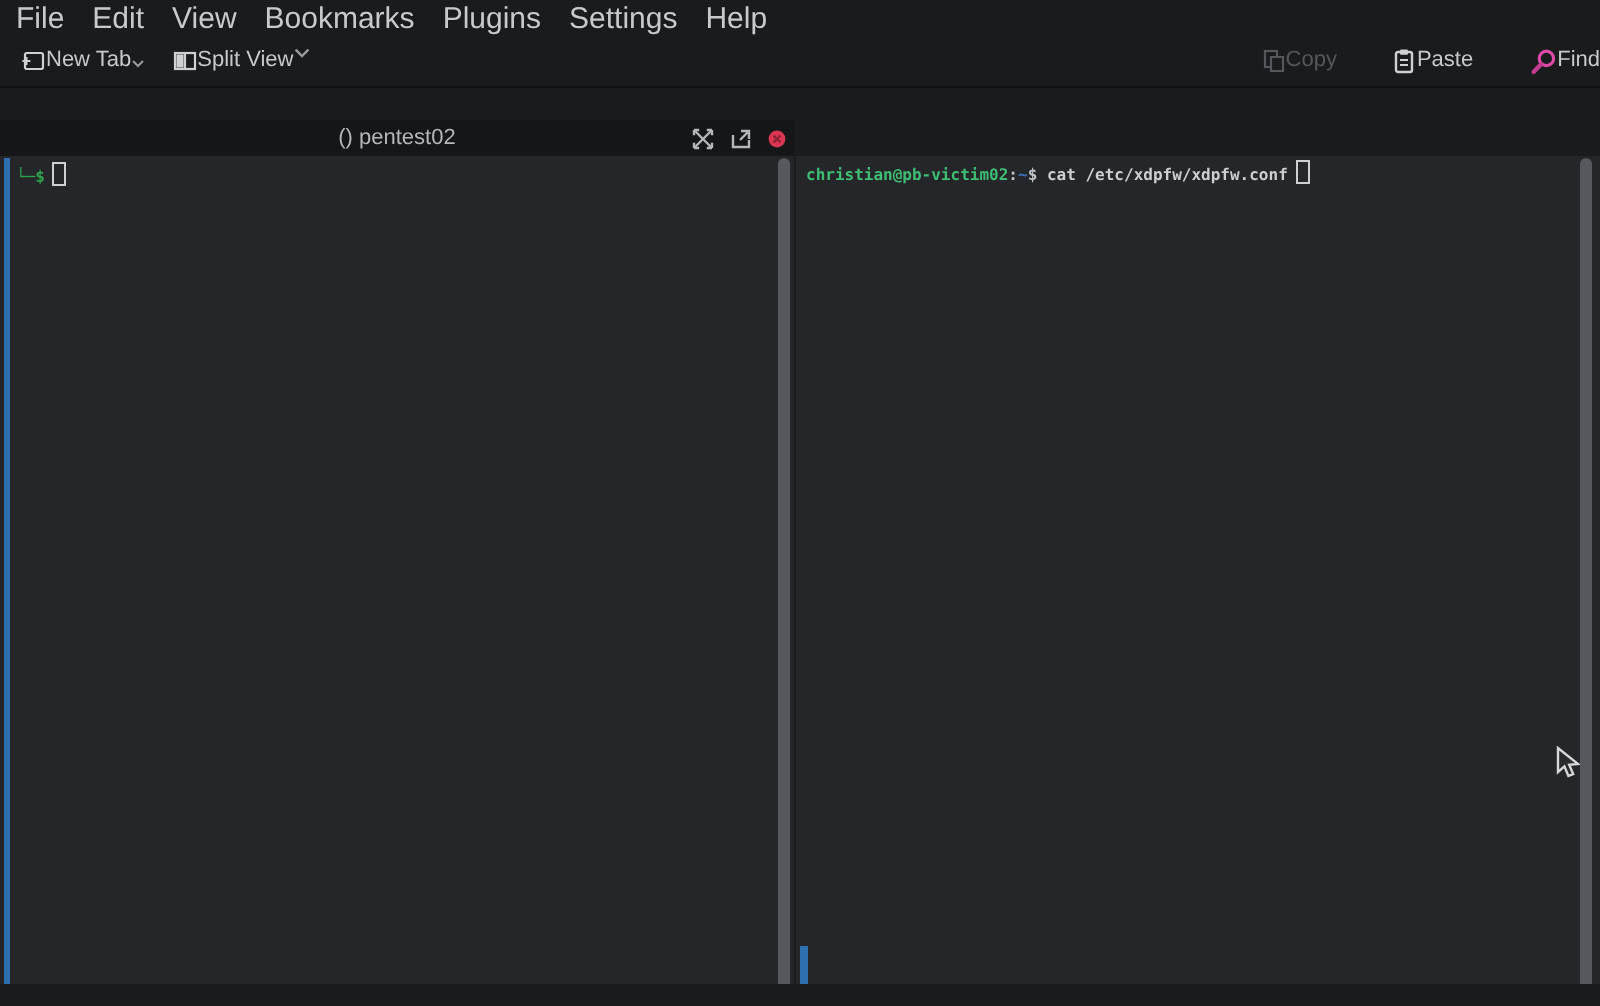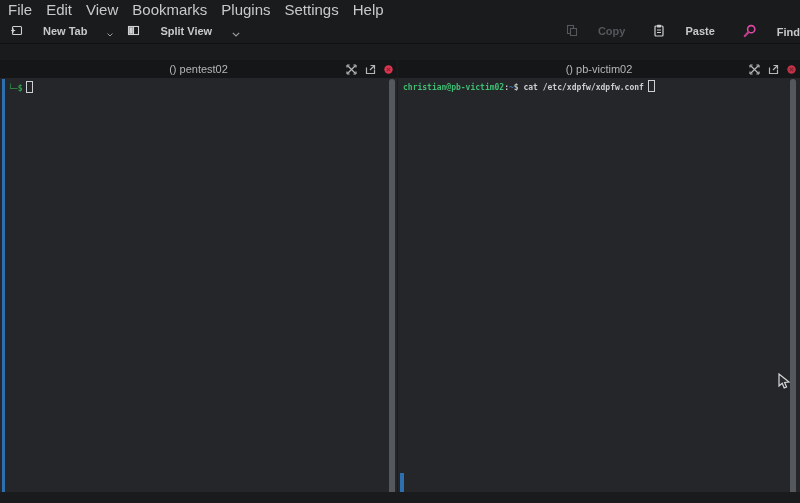--- a/index.html
+++ b/index.html
@@ -15,21 +15,21 @@
     background:#1a1b1d; color:#c8c9ca; font-size:15px;
   }
   .menubar span{cursor:default;}
   
   .toolbar{
     position:absolute; top:18px; left:0; right:0; height:25px;
     display:flex; align-items:center; background:#1a1b1d;
     border-bottom:1px solid #101113;
     color:#c8c9ca; font-size:11px;
   }
-  .tbtn{display:flex; align-items:flex-end; gap:20px; cursor:default;font-weight:bold;}
+  .tbtn{display:flex; align-items:flex-start; gap:0; cursor:default;}
   .tbtn.newtab{margin-left:10px;}
   .tbtn.splitview{margin-left:14px;}
   .toolbar .right-group{margin-left:auto; display:flex; align-items:center; gap:28px; }
   .tbtn.disabled{color:#54575b;}
   .caret-sm{margin-top:6px;}
   
   .split{position:absolute; top:60px; left:0; width:700px; height:448px;}
   .pane{position:absolute; top:0; height:448px;}
   .pane.left{left:0; width:397px;}
   .pane.right{left:398px; width:402px;}
@@ -194,43 +194,20 @@
       <div class="terminal">
         <div class="focus-line"></div>
         <div>
           <span class="kgreen">└─$</span><span class="term-cursor"></span>
         </div>
         <div class="vscrollbar"></div>
       </div>
     </div>
 
     <div class="pane right">
-      <div class="pane-header">
-        <div class="pane-title">() pb-victim02</div>
-        <div class="pane-controls">
-          <span>
-            <svg width="11" height="11" viewBox="0 0 11 11">
-              <path d="M1.5 1.5 L9.5 9.5 M9.5 1.5 L1.5 9.5" stroke="#b4b6b8" stroke-width="1.2"></path>
-              <path d="M1 1 H3.6 M1 1 V3.6 M10 10 H7.4 M10 10 V7.4 M10 1 H7.4 M10 1 V3.6 M1 10 H3.6 M1 10 V7.4" stroke="#b4b6b8" stroke-width="1.2"></path>
-            </svg>
-          </span>
-          <span>
-            <svg width="11" height="11" viewBox="0 0 11 11">
-              <path d="M1.5 3.5 V9.5 H9.5 V6" fill="none" stroke="#b4b6b8" stroke-width="1.2"></path>
-              <path d="M5.5 1.5 H9.5 V5.5 M9.5 1.5 L5 6" fill="none" stroke="#b4b6b8" stroke-width="1.2"></path>
-            </svg>
-          </span>
-          <span>
-            <svg width="9" height="9" viewBox="0 0 9 9">
-              <circle cx="4.5" cy="4.5" r="4.2" fill="#c23248"></circle>
-              <path d="M2.8 2.8 L6.2 6.2 M6.2 2.8 L2.8 6.2" stroke="#7e1f30" stroke-width="1.1"></path>
-            </svg>
-          </span>
-        </div>
-      </div>
       <div class="terminal">
         <div>
           <span class="vgreen">christian@pb-victim02</span><span class="punct">:</span><span class="vblue">~</span><span class="punct">$</span>&nbsp;<span>cat /etc/xdpfw/xdpfw.conf</span><span class="term-cursor"></span>
         </div>
         <div class="focus-line"></div>
         <div class="vscrollbar"></div>
       </div>
     </div>
   </div>
 

